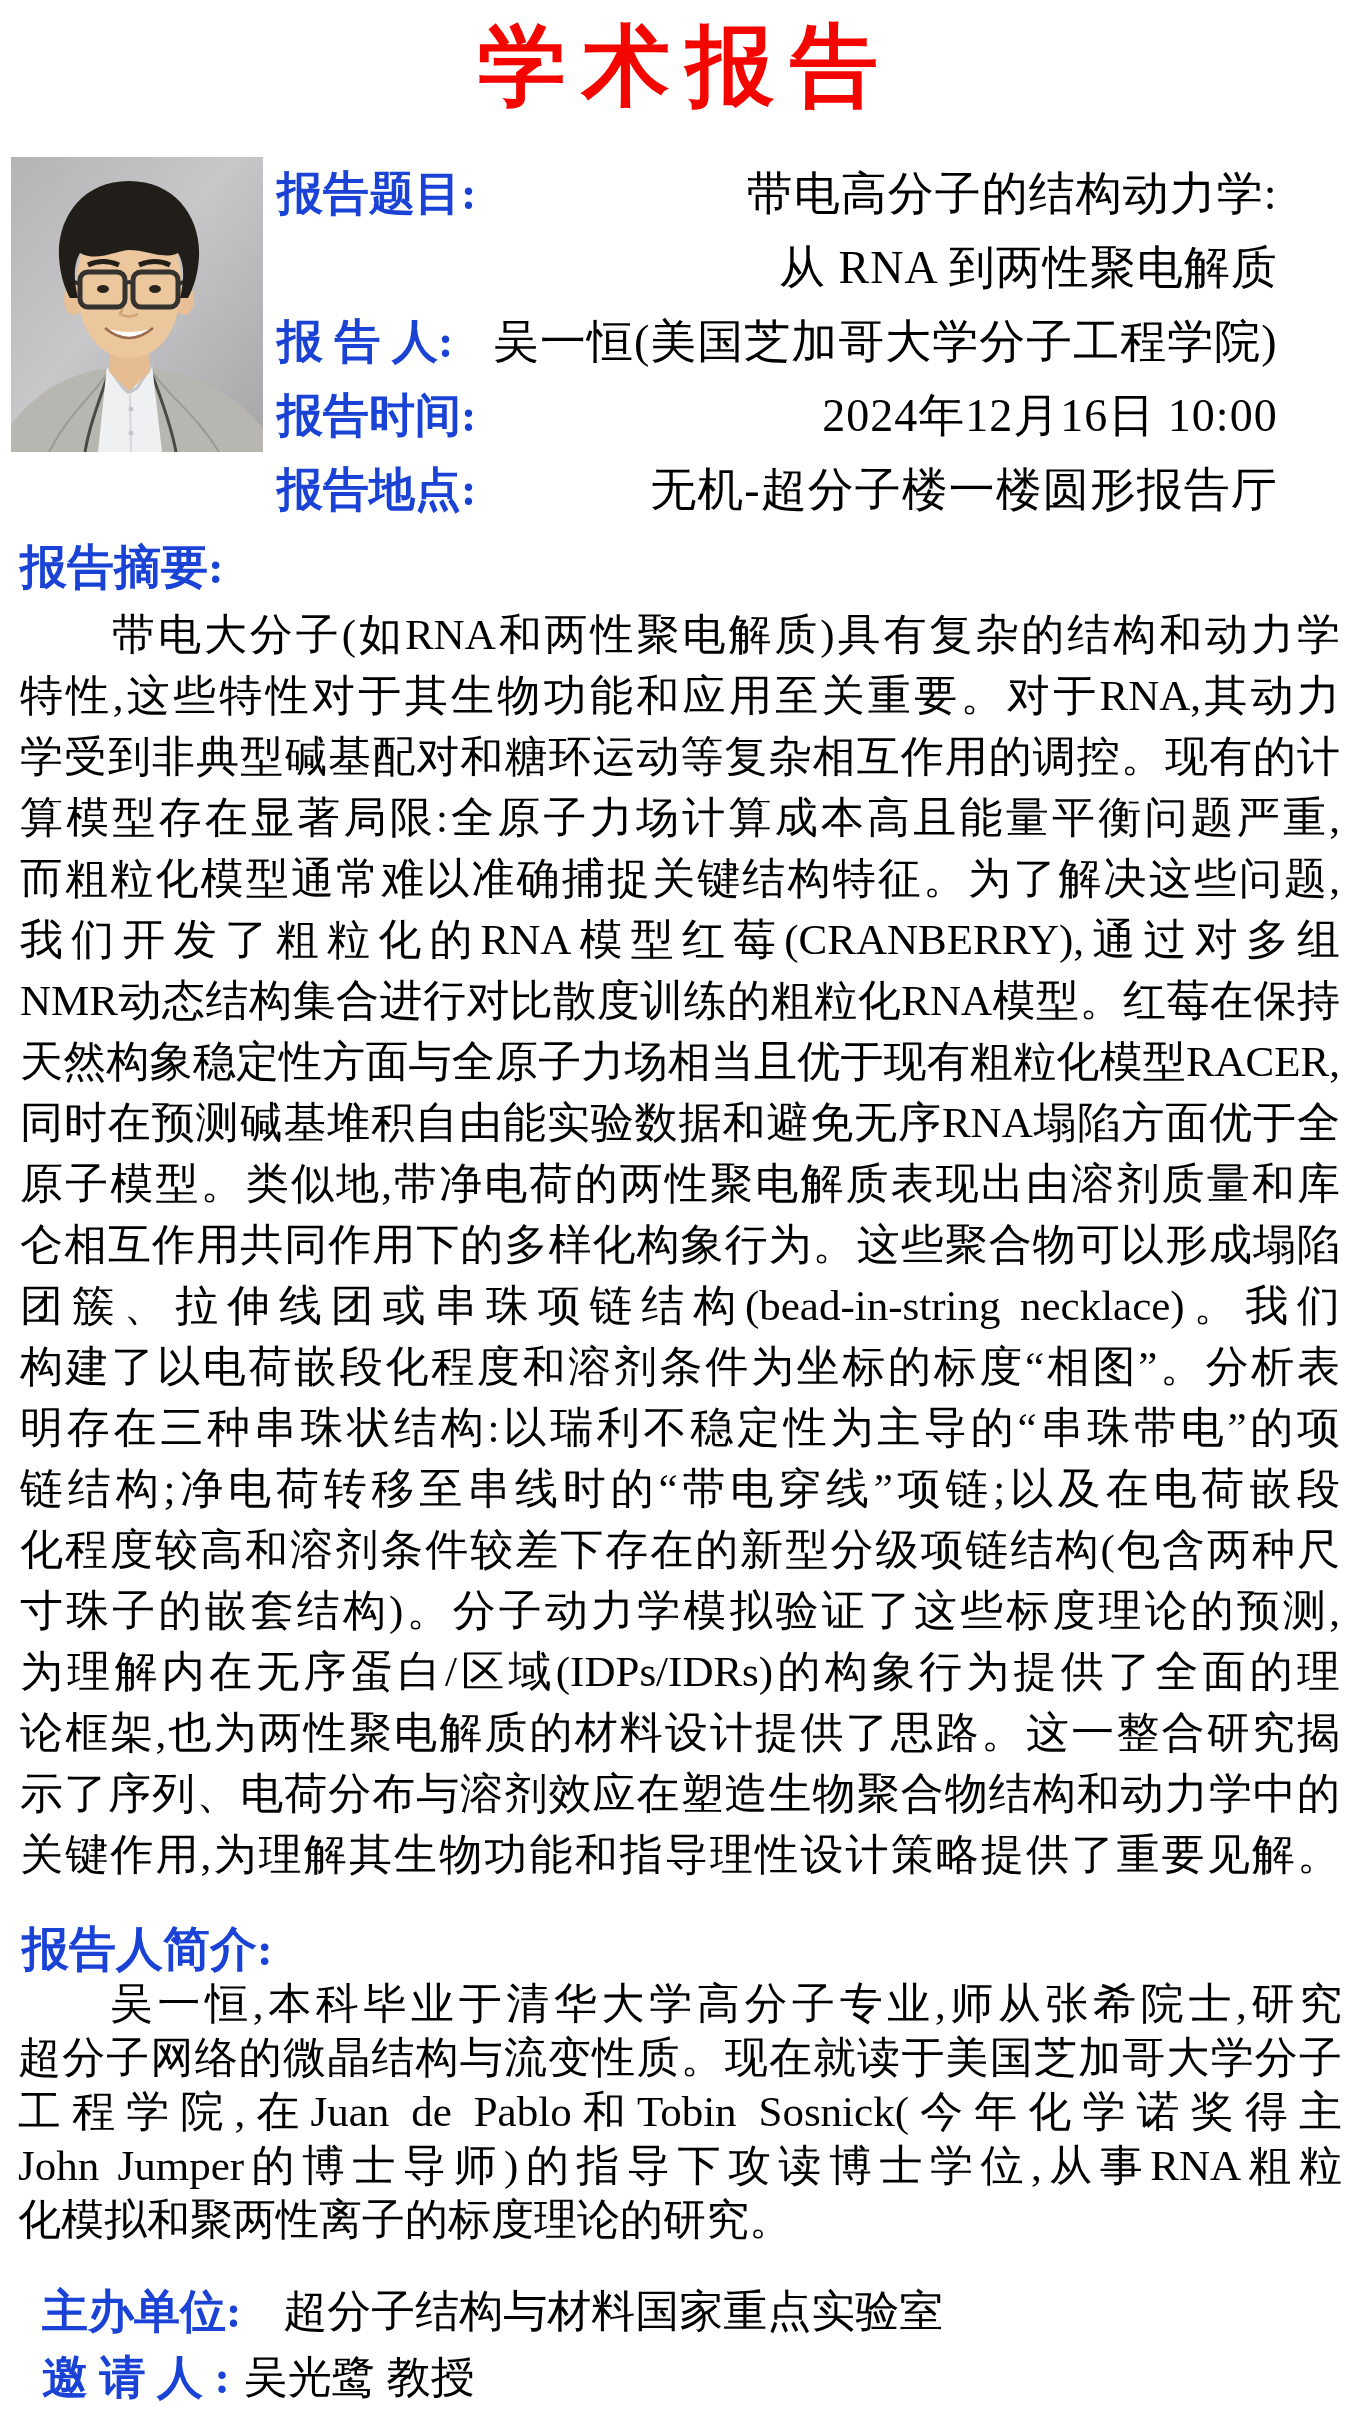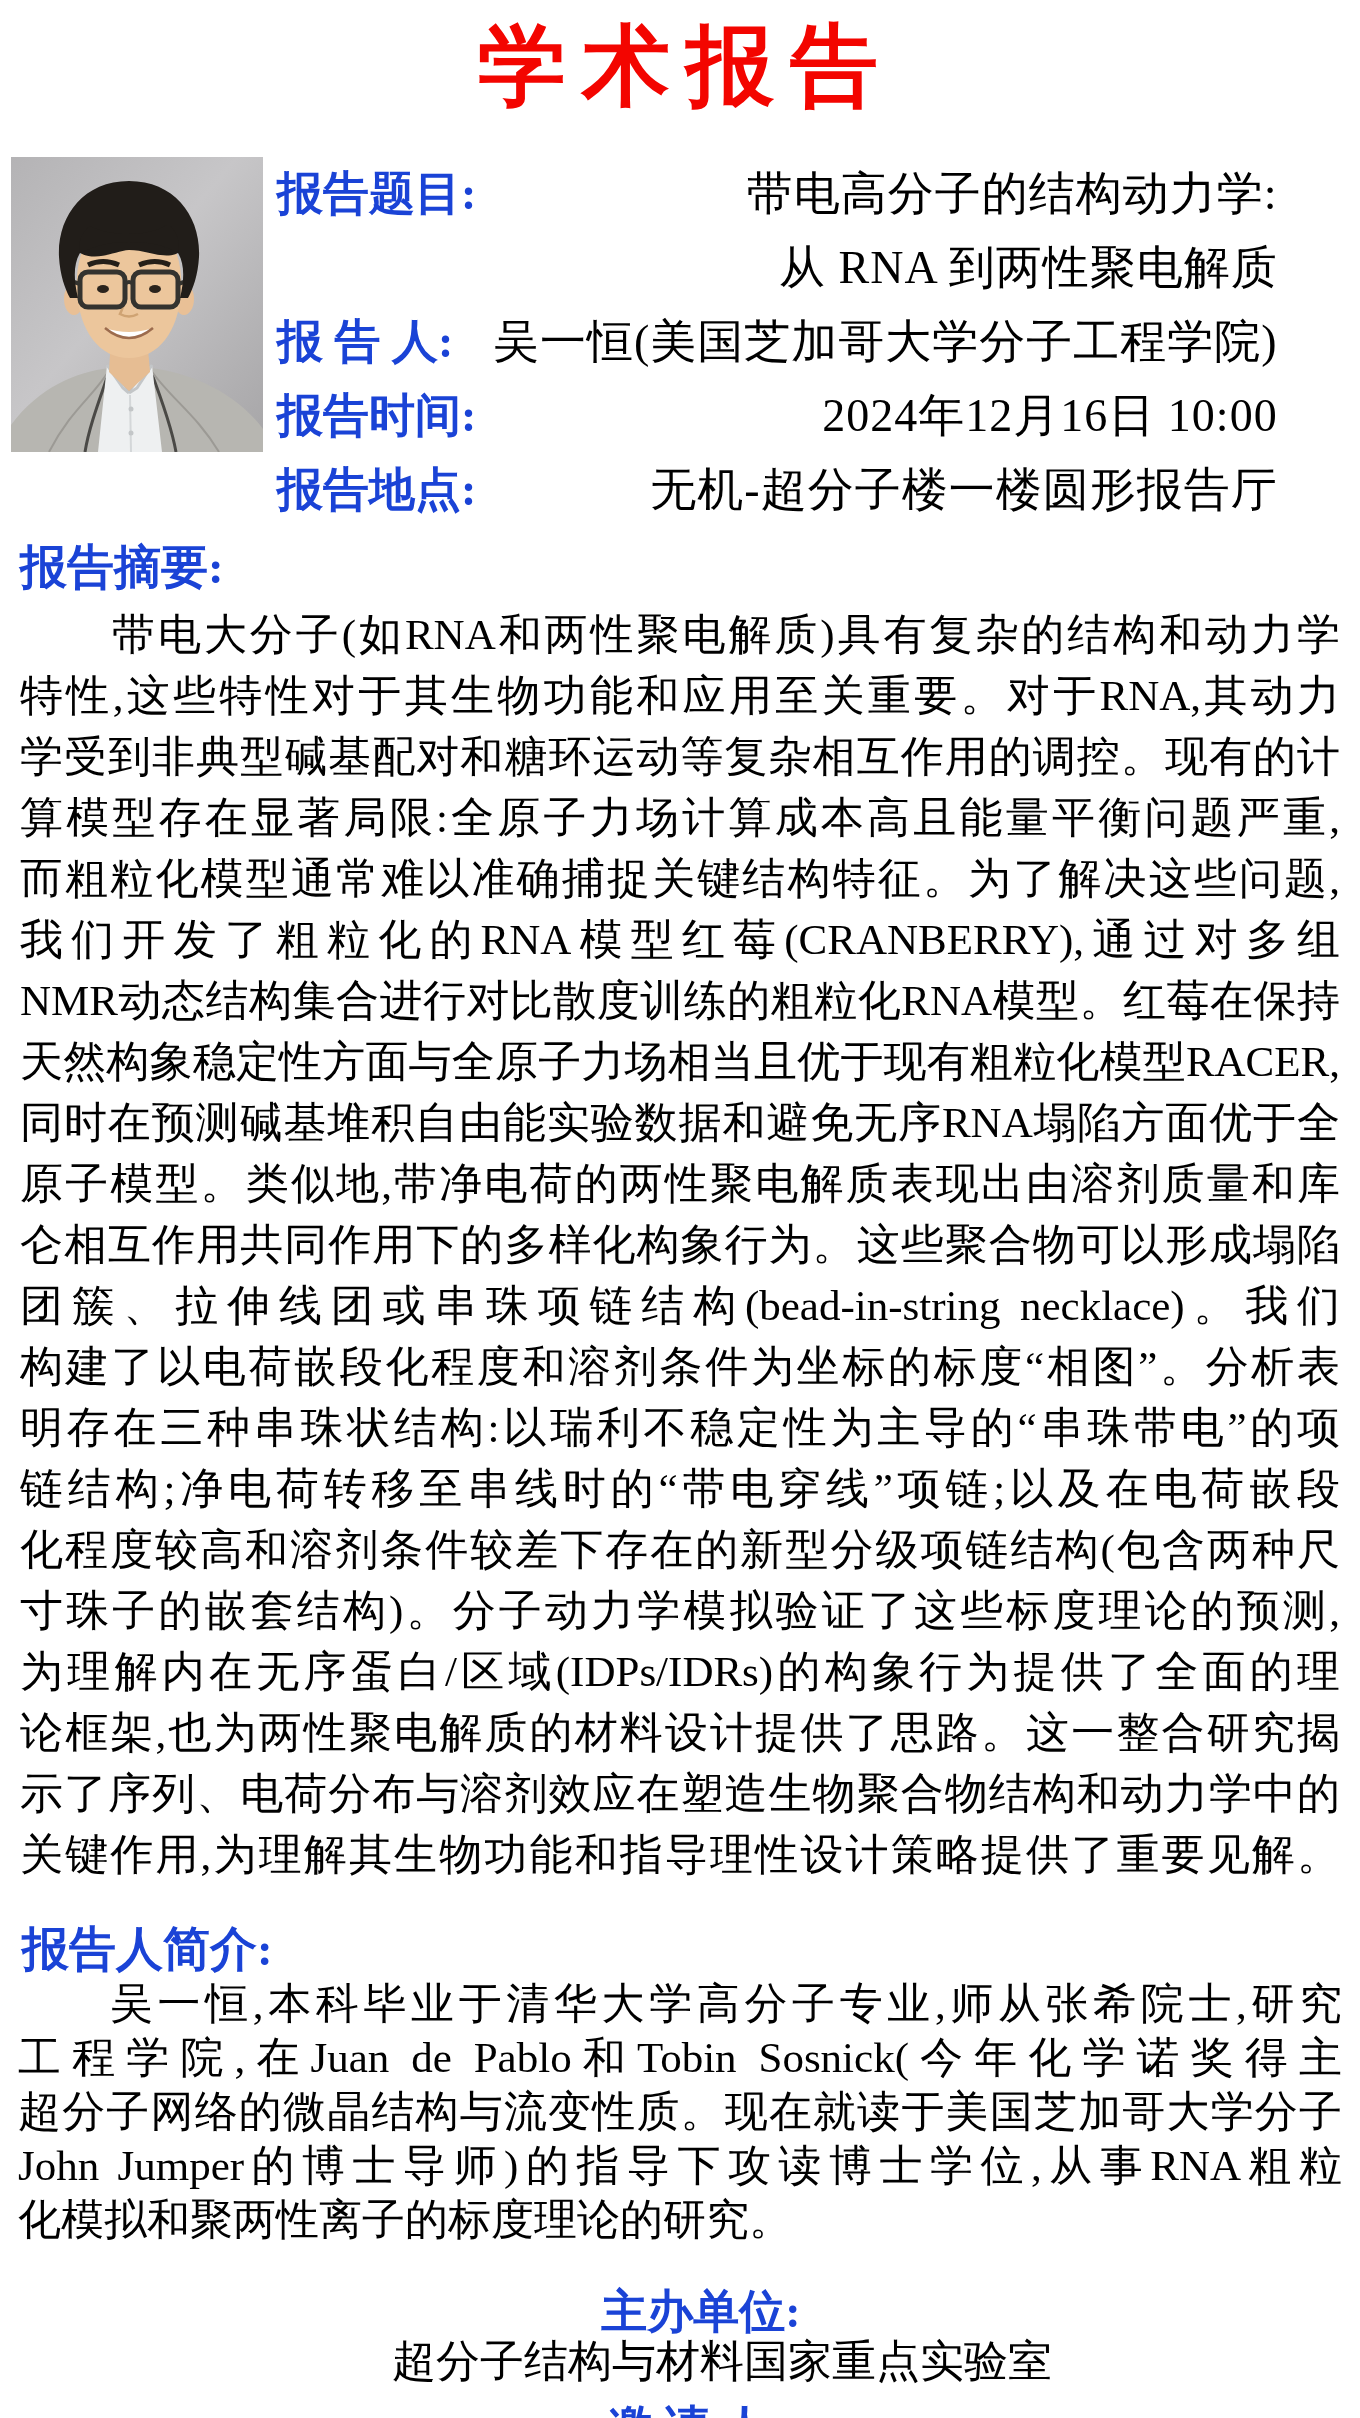--- a/index.html
+++ b/index.html
@@ -39,21 +39,21 @@
   .aline{text-align:justify;text-align-last:justify;white-space:nowrap;}
   .aline.first{text-indent:92px;}
 
   
   .bio{margin:2px 18px 0 18px;font-size:43px;line-height:54px;}
   .bline{text-align:justify;text-align-last:justify;white-space:nowrap;}
   .bline.first{text-indent:92px;}
   .bline.last{text-align-last:left;}
 
   
-  .footer-row{margin:40px 0 0 42px;display:flex;align-items:center;font-size:46px;line-height:50px;white-space:nowrap;flex-direction:column;}
+  .footer-row{margin:40px 0 0 42px;display:flex;align-items:flex-end;font-size:46px;line-height:50px;white-space:nowrap;}
   .footer-row .flbl{color:var(--blue);font-weight:bold;}
   .footer-row .fval{margin-left:42px;font-size:44px;}
   .footer-row.inviter{margin-top:16px;}
   .footer-row.inviter .fval{margin-left:14px;}
 </style>
 </head>
 <body>
 
 <div class="page">
 
@@ -159,22 +159,22 @@
     <div class="aline">为理解内在无序蛋白/区域(IDPs/IDRs)的构象行为提供了全面的理</div>
     <div class="aline">论框架,也为两性聚电解质的材料设计提供了思路。这一整合研究揭</div>
     <div class="aline">示了序列、电荷分布与溶剂效应在塑造生物聚合物结构和动力学中的</div>
     <div class="aline">关键作用,为理解其生物功能和指导理性设计策略提供了重要见解。</div>
   </div>
 
   <div class="sec-heading bio-h">报告人简介:</div>
 
   <div class="bio">
     <div class="bline first">吴一恒,本科毕业于清华大学高分子专业,师从张希院士,研究</div>
+    <div class="bline">超分子网络的微晶结构与流变性质。现在就读于美国芝加哥大学分子</div>
     <div class="bline">工程学院,在Juan de Pablo和Tobin Sosnick(今年化学诺奖得主</div>
-    <div class="bline">超分子网络的微晶结构与流变性质。现在就读于美国芝加哥大学分子</div>
     <div class="bline">John Jumper的博士导师)的指导下攻读博士学位,从事RNA粗粒</div>
     <div class="bline last">化模拟和聚两性离子的标度理论的研究。</div>
   </div>
 
   <div class="footer-row">
     <span class="flbl">主办单位:</span>
     <span class="fval">超分子结构与材料国家重点实验室</span>
   </div>
 
   <div class="footer-row inviter">

